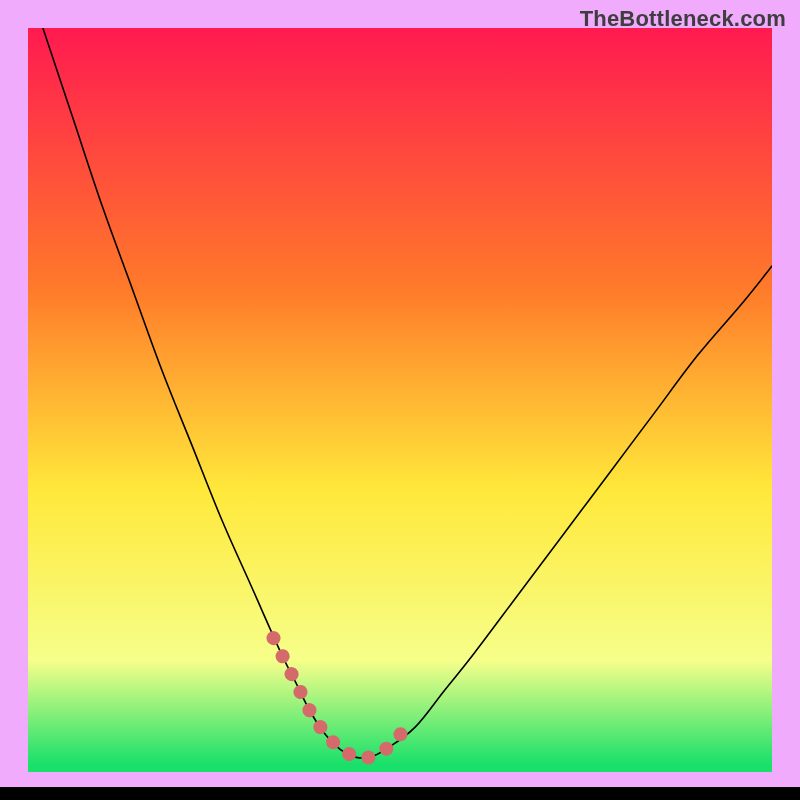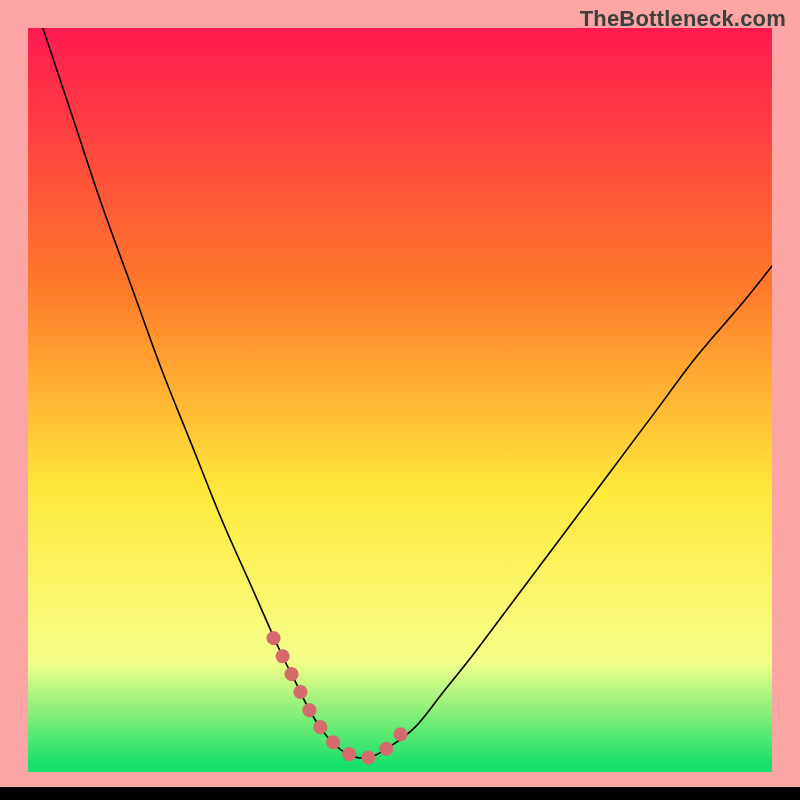--- a/index.html
+++ b/index.html
@@ -8,21 +8,21 @@
     background: #000;
     width: 800px;
     height: 800px;
     overflow: hidden;
     font-family: Arial, Helvetica, sans-serif;
   }
   .frame {
     position: relative;
     width: 800px;
     height: 787px;
-    background: #fca5a5;
+    background: #f0abfc;
   }
   .watermark {
     position: absolute;
     top: 6px;
     right: 14px;
     color: #3e3e3e;
     font-size: 22px;
     font-weight: 600;
     letter-spacing: 0.2px;
     z-index: 10;

